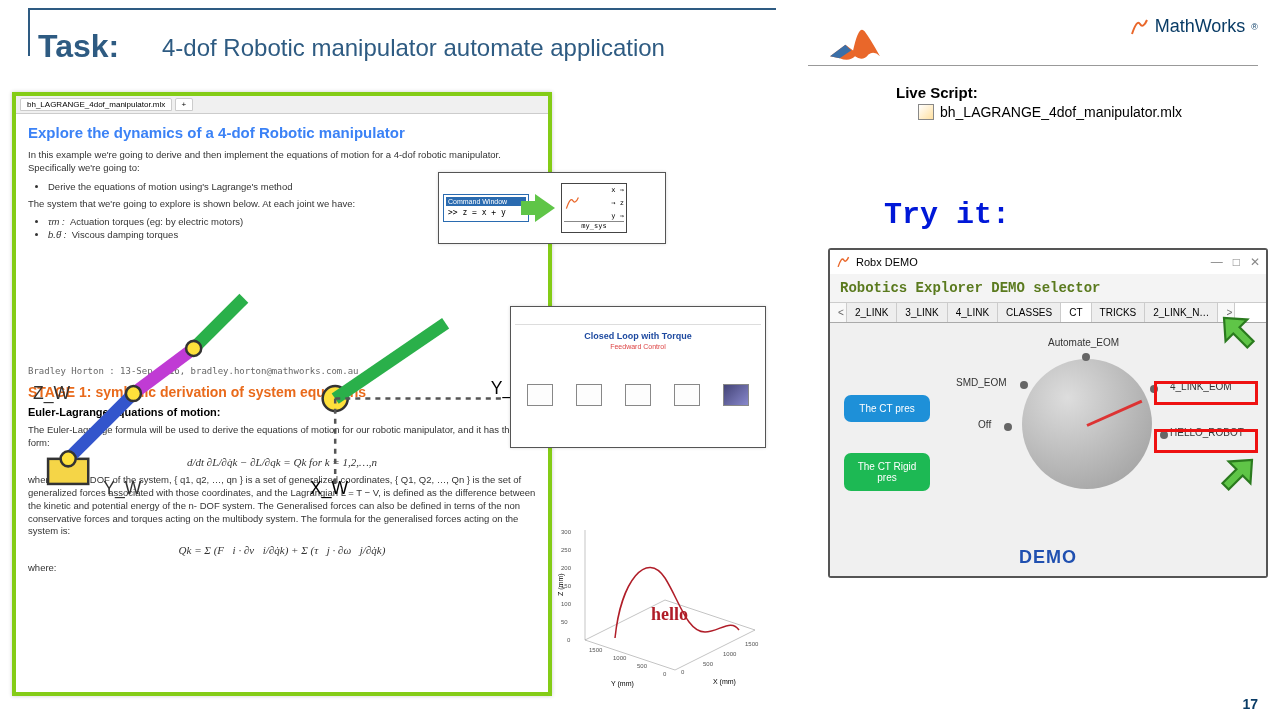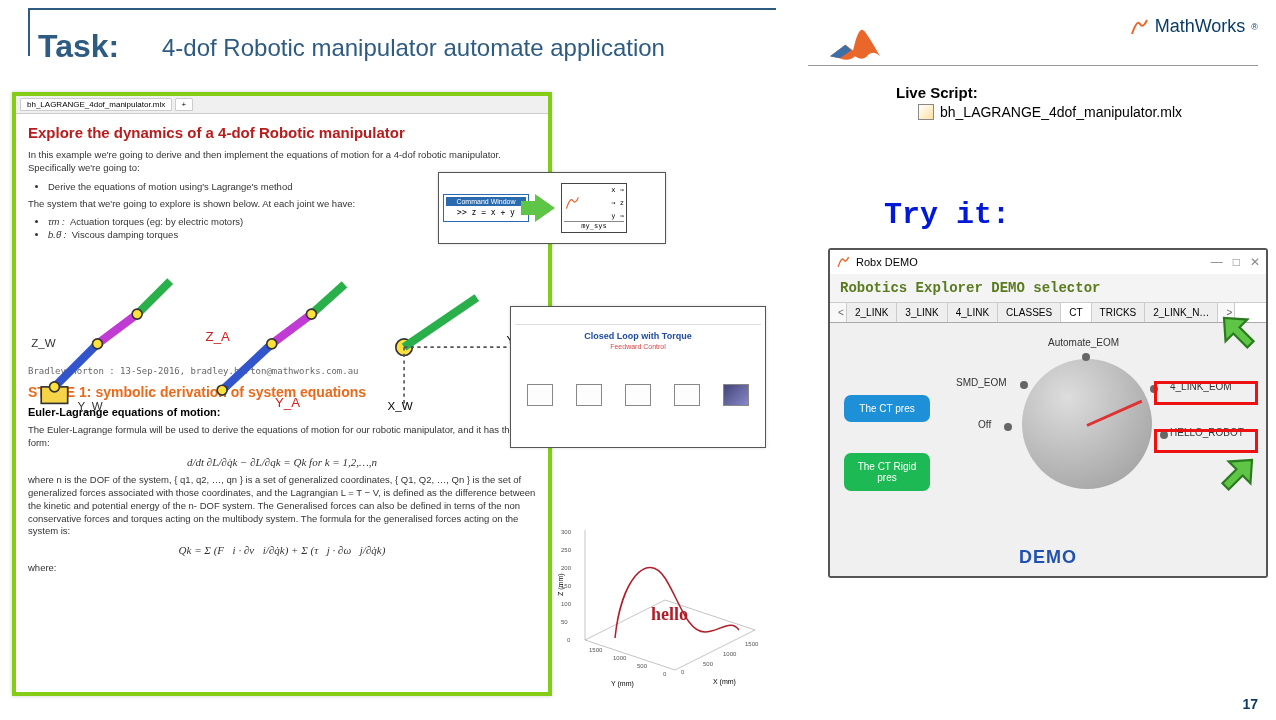--- a/index.html
+++ b/index.html
@@ -11,35 +11,35 @@
   .header-v  { position: absolute; top: 8px; left: 28px; width: 2px; height: 48px; background: #2e5b82; }
   
   .task-heading { position: absolute; top: 28px; left: 38px; font-size: 32px; font-weight: bold; color: #2e5b82; }
   .task-desc { position: absolute; top: 34px; left: 162px; font-size: 24px; color: #2e5b82; }
   
   
   .doc-preview { position: absolute; top: 92px; left: 12px; width: 540px; height: 604px; border: 4px solid #84cc16; background: #fff; box-shadow: 0 0 4px rgba(0,0,0,.2); }
   .doc-tabbar { height: 18px; background: #f0f0f0; border-bottom: 1px solid #ccc; font-size: 8px; padding: 2px 4px; }
   .doc-tab { display: inline-block; background: #fff; border: 1px solid #ccc; padding: 1px 6px; border-radius: 2px 2px 0 0; }
   .doc-body { padding: 10px 12px; font-size: 10px; color: #333; }
-  .doc-h1 { color: #b91c1c; font-size: 15px; font-weight: bold; margin-bottom: 8px; }
+  .doc-h1 { color: #3b82f6; font-size: 15px; font-weight: bold; margin-bottom: 8px; }
   .doc-h2 { color: #e96a1b; font-size: 14px; font-weight: bold; margin: 8px 0 6px; }
   .doc-h3 { color: #000; font-size: 11px; font-weight: bold; margin: 6px 0; }
   .doc-p  { margin: 6px 0; line-height: 1.35; font-size: 9.5px; }
   .doc-ul { margin: 4px 0 4px 20px; }
   .doc-ul li { font-size: 9.5px; margin: 2px 0; }
   .doc-diagram { height: 110px; margin: 8px 0; background: #fff; display: flex; gap: 6px; }
   .diag-cell { flex: 1; border: 0; position: relative; }
   .doc-author { font-family: monospace; font-size: 9px; color: #666; margin: 6px 0; }
   .doc-eq { text-align: center; font-family: 'Times New Roman', serif; font-size: 11px; margin: 6px 0; font-style: italic; }
   
   
   .inset { position: absolute; background: #fff; border: 1px solid #555; box-shadow: 0 0 3px rgba(0,0,0,.15); }
   .inset-cmd { top: 172px; left: 438px; width: 228px; height: 72px; display: flex; align-items: center; padding: 4px; gap: 6px; }
-  .cmd-win { border: 1px solid #2a6bb0; padding: 2px; width: 86px; text-align: center; }
+  .cmd-win { border: 1px solid #2a6bb0; padding: 2px; width: 86px; }
   .cmd-title { background: #2a6bb0; color: #fff; font-size: 7px; padding: 1px 2px; }
   .cmd-text { font-family: monospace; font-size: 8px; padding: 2px; }
   .green-arrow { width: 0; height: 0; border-top: 14px solid transparent; border-bottom: 14px solid transparent; border-left: 20px solid #5fc547; position: relative; }
   .green-arrow::before { content: ''; position: absolute; left: -34px; top: -7px; width: 14px; height: 14px; background: #5fc547; }
   .sl-block { border: 1px solid #444; padding: 2px; font-size: 7px; font-family: monospace; width: 66px; height: 50px; display: flex; flex-direction: column; justify-content: space-between; }
   
   .inset-sim { top: 306px; left: 510px; width: 256px; height: 142px; padding: 4px; }
   .sim-top { font-size: 6px; color: #888; border-bottom: 1px solid #ddd; height: 14px; }
   .sim-title { color: #1e4aa0; font-size: 9px; text-align: center; margin: 6px 0 2px; font-weight: bold; }
   .sim-sub   { color: #d44; font-size: 7px; text-align: center; margin-bottom: 6px; }
@@ -122,30 +122,20 @@
         <div class="diag-cell"><svg viewBox="0 0 100 100">
               <rect x="8" y="84" width="16" height="10" fill="#f5d547" stroke="#333"></rect>
               <line x1="16" y1="84" x2="42" y2="58" stroke="#3355cc" stroke-width="5"></line>
               <line x1="42" y1="58" x2="66" y2="40" stroke="#c03bd4" stroke-width="5"></line>
               <line x1="66" y1="40" x2="86" y2="20" stroke="#2ab04a" stroke-width="5"></line>
               <circle cx="16" cy="84" r="3" fill="#ffe13b" stroke="#333"></circle>
               <circle cx="42" cy="58" r="3" fill="#ffe13b" stroke="#333"></circle>
               <circle cx="66" cy="40" r="3" fill="#ffe13b" stroke="#333"></circle>
               <text x="2" y="60" font-size="7" fill="#333">Z_W</text>
               <text x="30" y="98" font-size="7" fill="#333">Y_W</text>
-            </svg></div>
-        <div class="diag-cell"><svg viewBox="0 0 100 100">
-              <line x1="14" y1="86" x2="44" y2="58" stroke="#3355cc" stroke-width="5"></line>
-              <line x1="44" y1="58" x2="68" y2="40" stroke="#c03bd4" stroke-width="5"></line>
-              <line x1="68" y1="40" x2="88" y2="22" stroke="#2ab04a" stroke-width="5"></line>
-              <circle cx="14" cy="86" r="3" fill="#ffe13b" stroke="#333"></circle>
-              <circle cx="44" cy="58" r="3" fill="#ffe13b" stroke="#333"></circle>
-              <circle cx="68" cy="40" r="3" fill="#ffe13b" stroke="#333"></circle>
-              <text x="4" y="56" font-size="8" fill="#c22">Z_A</text>
-              <text x="46" y="96" font-size="8" fill="#c22">Y_A</text>
             </svg></div>
         <div class="diag-cell"><svg viewBox="0 0 100 100">
               <circle cx="20" cy="60" r="5" fill="#ffe13b" stroke="#333"></circle>
               <line x1="20" y1="60" x2="64" y2="30" stroke="#2ab04a" stroke-width="5"></line>
               <line x1="20" y1="60" x2="88" y2="60" stroke="#555" stroke-dasharray="2 2"></line>
               <line x1="20" y1="60" x2="20" y2="94" stroke="#555" stroke-dasharray="2 2"></line>
               <text x="82" y="58" font-size="7">Y_W</text>
               <text x="10" y="98" font-size="7">X_W</text>
             </svg></div>
       </div>

